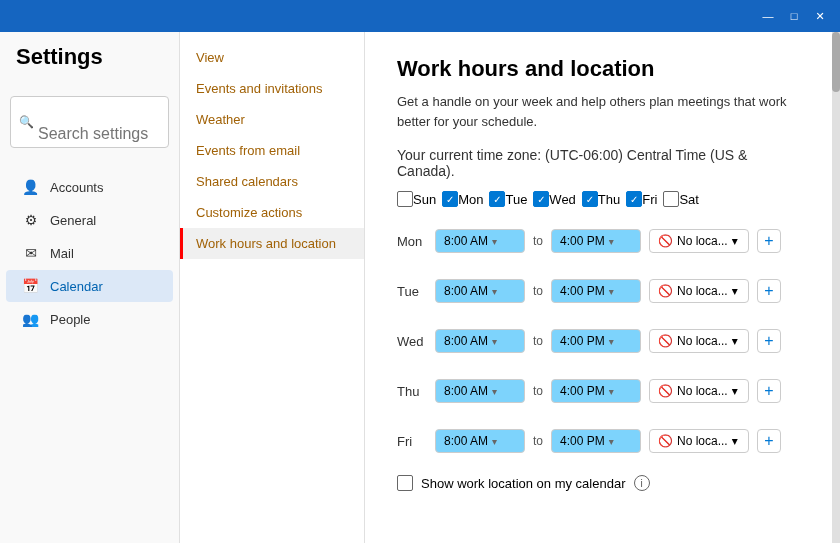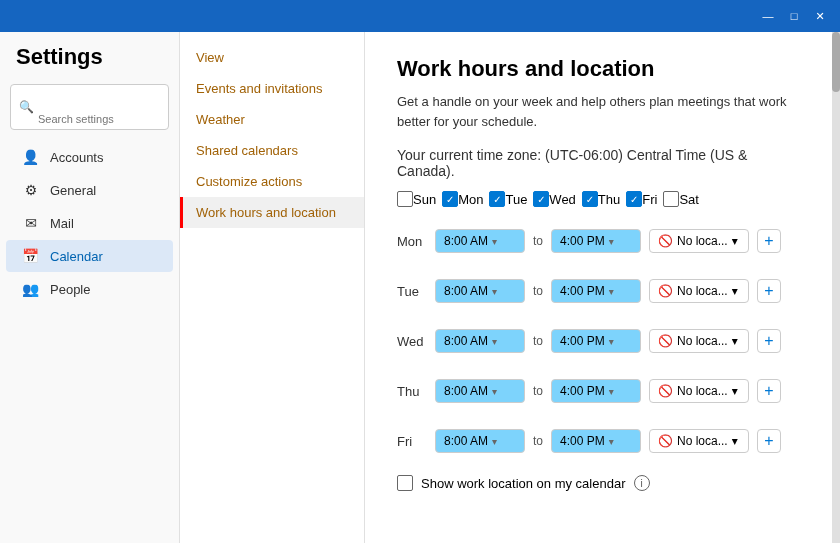--- a/index.html
+++ b/index.html
@@ -33,40 +33,41 @@
 
     
     .sidebar {
       width: 180px;
       background: #f9f9f9;
       border-right: 1px solid #e0e0e0;
       display: flex;
       flex-direction: column;
       flex-shrink: 0;
       padding: 12px 0 0 0;
+      gap: 12px;
     }
     .sidebar-title {
       font-size: 22px;
       font-weight: 600;
       padding: 0 16px 14px 16px;
       color: #000;
     }
     .search-box {
       display: flex;
       align-items: center;
       margin: 0 10px 10px 10px;
       border: 1px solid #ccc;
       border-radius: 4px;
       background: white;
       padding: 4px 8px;
     }
     .search-box input {
       border: none;
       outline: none;
-      font-size: 11px;
+      font-size: 16px;
       flex: 1;
       background: transparent;
       margin-top: 24px;
     }
     .search-icon { color: #666; margin-right: 4px; font-size: 12px; }
 
     .nav-item {
       display: flex;
       align-items: center;
       padding: 8px 16px;
@@ -285,20 +286,21 @@
           <span>People</span>
         </div>
       </div>
   </div>
 
   <div class="mid-menu">
     <div id="mid-menu-container">
         <div class="mid-menu-item">View</div>
         <div class="mid-menu-item">Events and invitations</div>
         <div class="mid-menu-item">Weather</div>
+        <div class="mid-menu-item">Events from email</div>
         <div class="mid-menu-item">Shared calendars</div>
         <div class="mid-menu-item">Customize actions</div>
         <div class="mid-menu-item active" style="border-left: 3px solid red; padding-left: 13px; background: rgb(240, 240, 240); font-weight: 500;">Work hours and location</div>
       </div>
   </div>
 
   <div class="content">
     <div class="content-title">Work hours and location</div>
     <div class="content-desc">Get a handle on your week and help others plan meetings that work better for your schedule.</div>
     <div class="timezone-info">Your current time zone: (UTC-06:00) Central Time (US &amp; Canada).</div>

